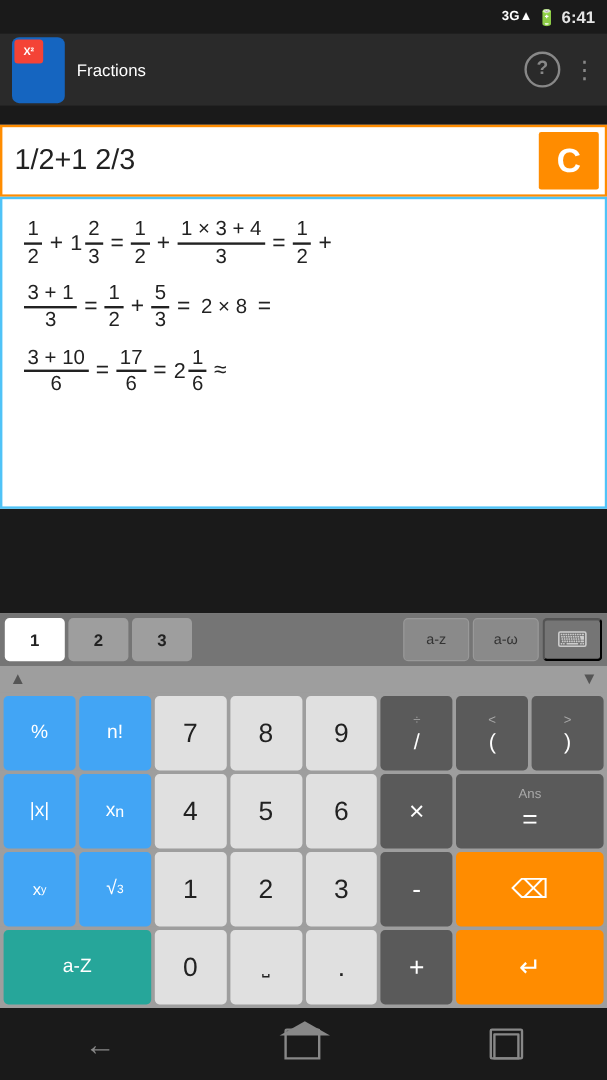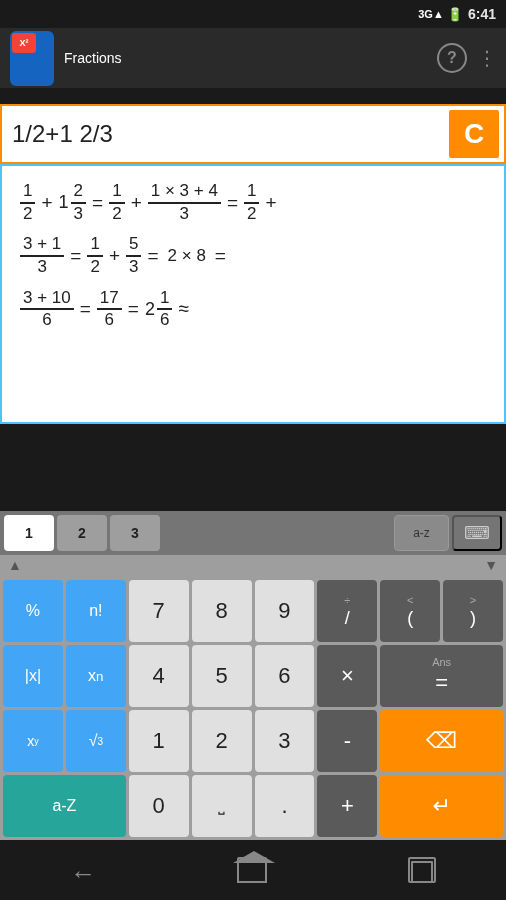--- a/index.html
+++ b/index.html
@@ -436,20 +436,21 @@
 </div>
 
 <div class="keyboard-area">
 
   <div class="tab-row">
     <button class="tab-btn active">1</button>
     <button class="tab-btn">2</button>
     <button class="tab-btn">3</button>
     <div class="tab-spacer"></div>
     <button class="tab-btn-text">a-z</button>
+    <button class="tab-btn-text">a-ω</button>
     <button class="keyboard-icon-btn">⌨</button>
   </div>
 
   <div class="arrow-row">
     <span class="arrow-up">▲</span>
     <span class="arrow-down">▼</span>
   </div>
 
   <div style="display:grid;grid-template-columns:repeat(8,1fr);gap:3px;padding:3px 3px 0 3px;background:#9E9E9E;">
     <div class="key key-blue key-small-text">%</div>

